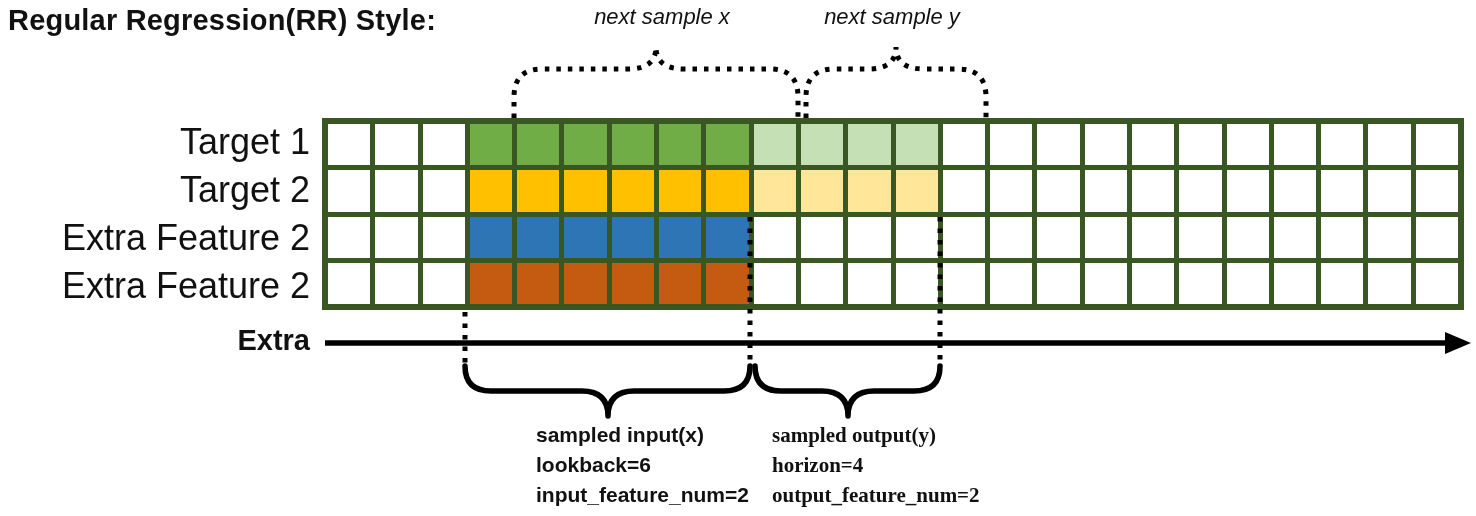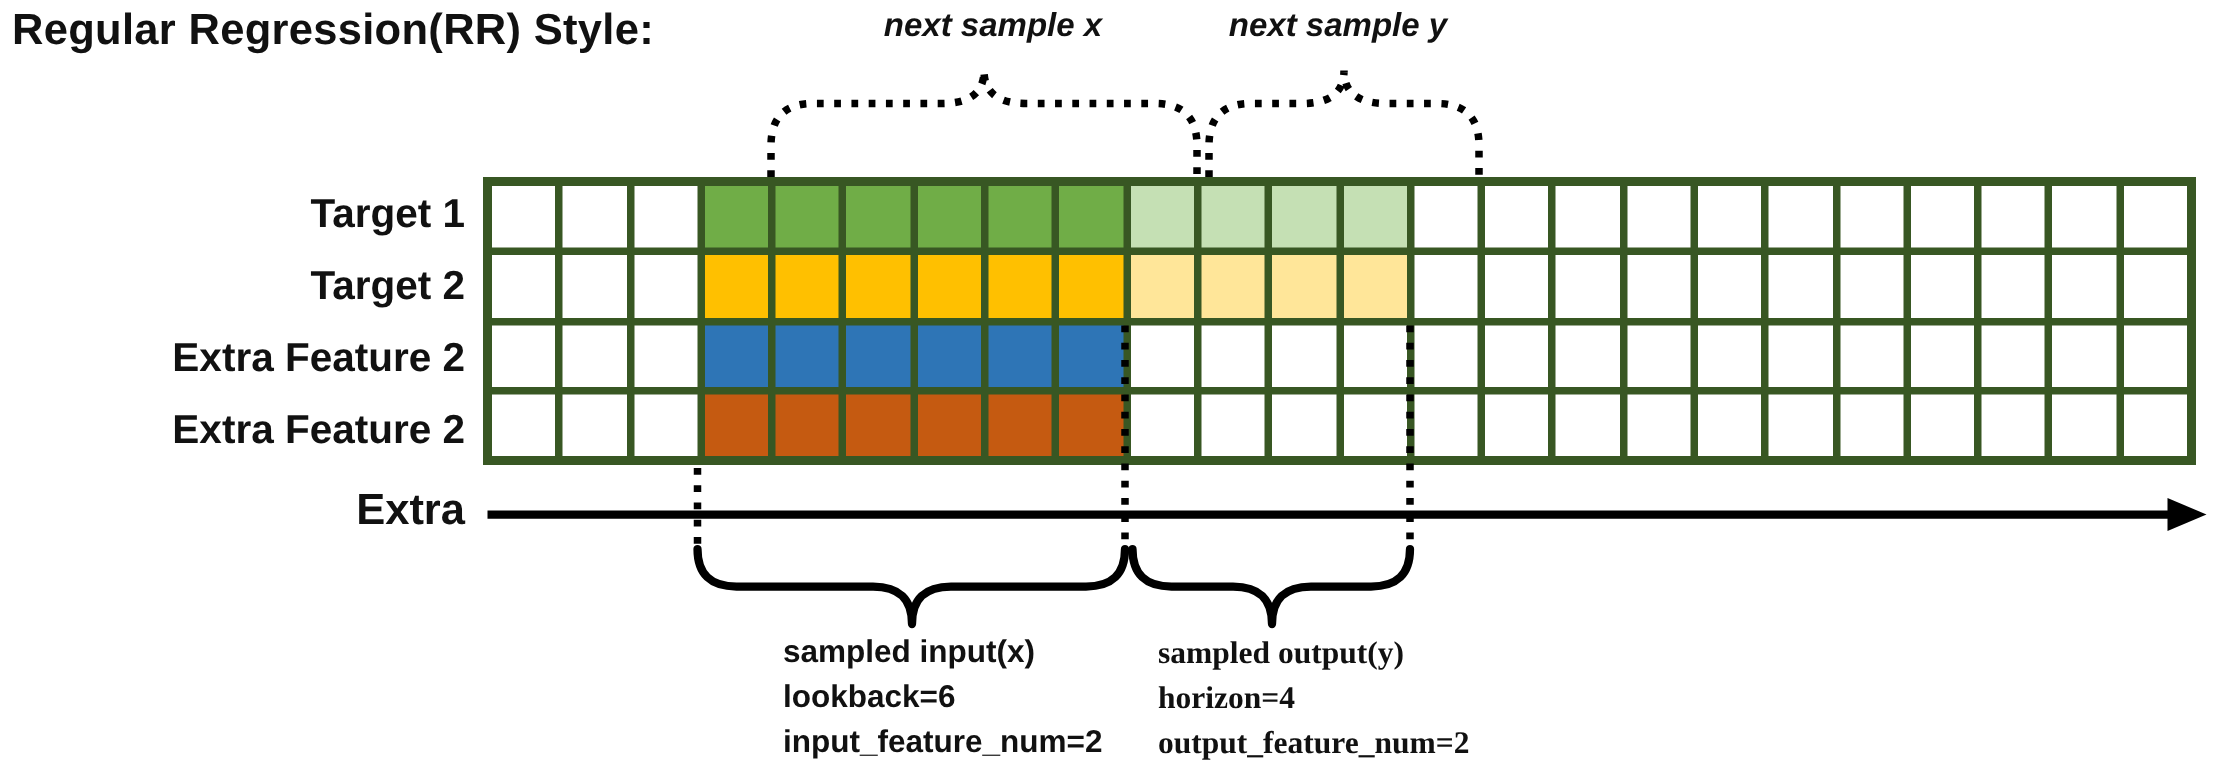--- a/index.html
+++ b/index.html
@@ -14,52 +14,52 @@
   .title{
     position:absolute;left:8px;top:4px;
     font-size:29px;font-weight:700;letter-spacing:.2px;
   }
   .row-labels{
     position:absolute;left:0;top:118px;width:310px;height:192px;
     display:flex;flex-direction:column;
   }
   .row-label{
     height:48px;display:flex;align-items:center;justify-content:flex-end;
-    font-size:27px;font-weight:700;white-space:nowrap;padding-left:24px;
+    font-size:36px;font-weight:400;white-space:nowrap;padding-left:24px;
   }
   .sample-grid{
     position:absolute;left:322px;top:118px;width:1142px;height:192px;
     box-sizing:border-box;
     background:#385723;
     padding:6px;
     display:grid;
     grid-template-columns:repeat(24,1fr);
     grid-template-rows:repeat(4,1fr);
     gap:5px;
   }
   .cell{background:#ffffff;}
   .overlay{
     position:absolute;left:0;top:0;width:1476px;height:516px;
     pointer-events:none;
   }
   .next-label{
     position:absolute;top:4px;width:200px;text-align:center;
-    font-size:22px;font-style:italic;font-weight:700;white-space:nowrap;
+    font-size:22px;font-style:italic;font-weight:400;white-space:nowrap;
   }
   .next-x{left:562px;}
   .next-y{left:792px;}
   .time-label{
     position:absolute;left:190px;top:324px;width:120px;text-align:right;
     font-size:29px;font-weight:700;
   }
   .note-block{
     position:absolute;top:420px;
     font-size:21px;font-weight:600;line-height:30px;white-space:nowrap;
   }
-  .note-input{left:522px;}
+  .note-input{left:536px;}
   .note-output{left:772px;font-family:Liberation Serif, serif;}
 </style>
 </head>
 <body>
 
 <div class="canvas">
 
   <div class="title">Regular Regression(RR) Style:</div>
 
   <div class="next-label next-x">next sample x</div>

